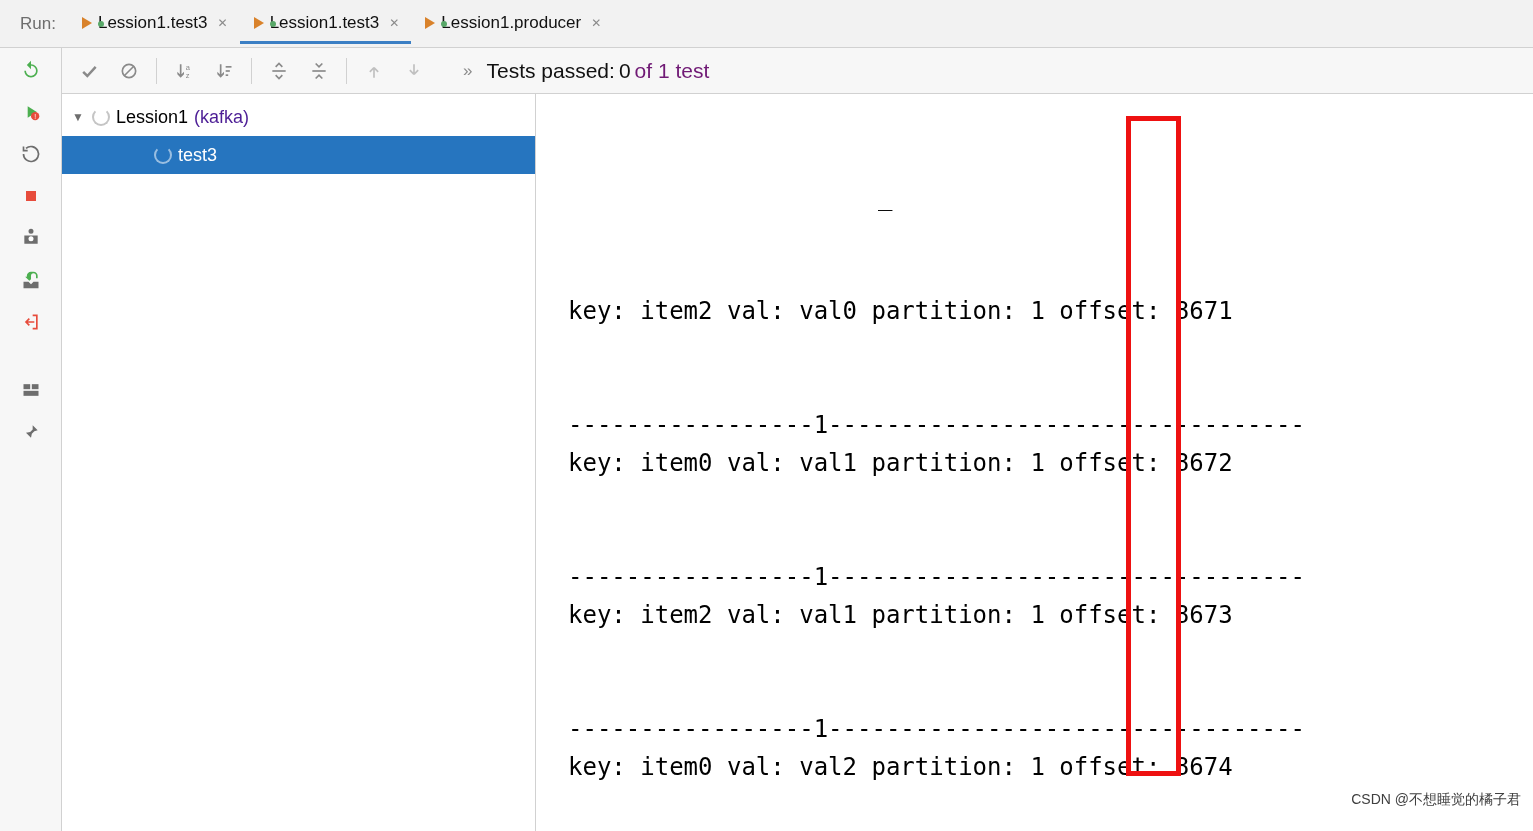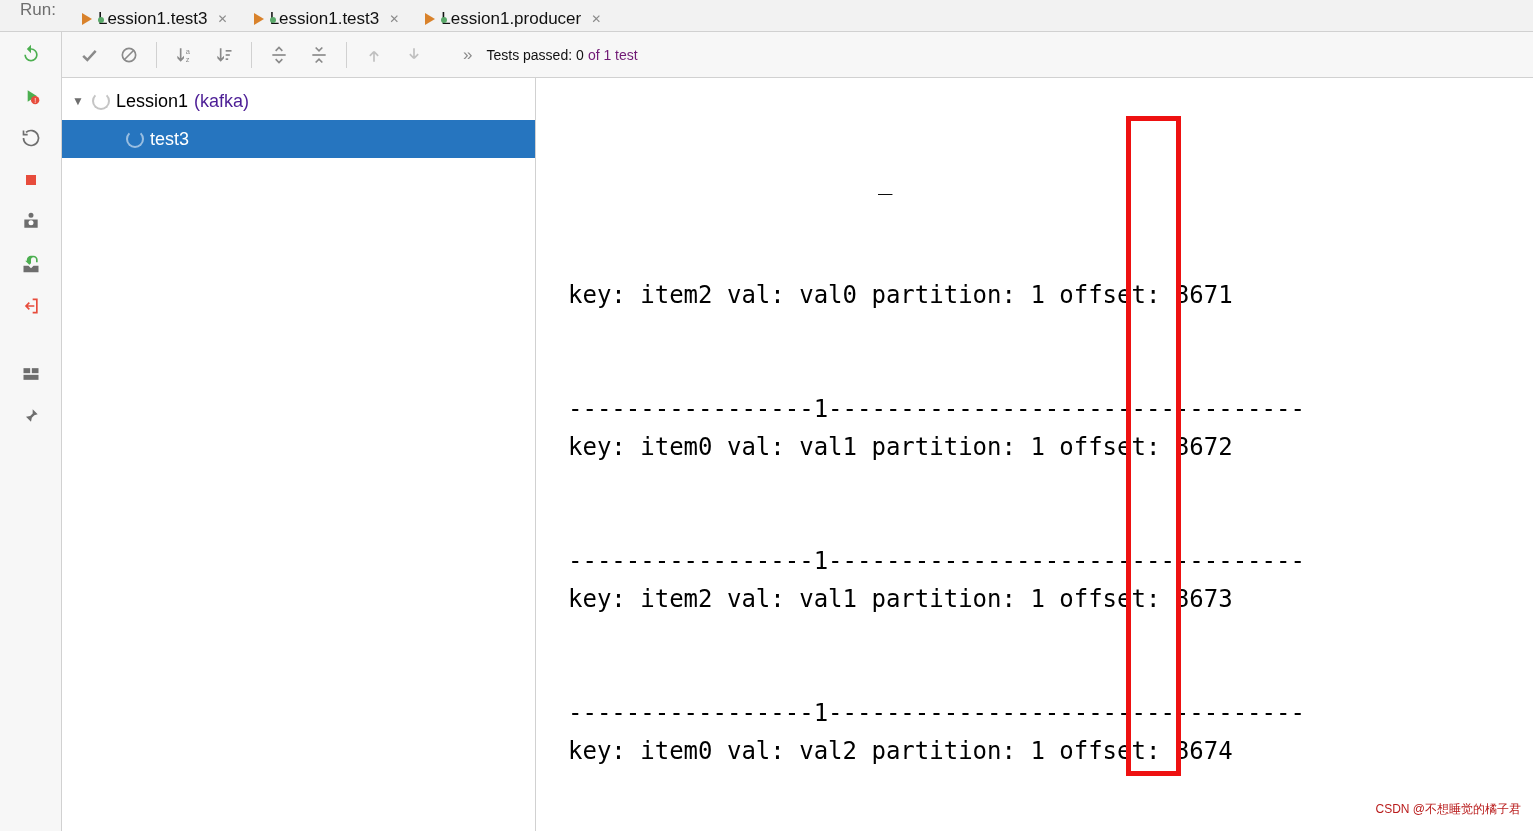--- a/index.html
+++ b/index.html
@@ -8,21 +8,21 @@
       font-size: 13px;
       background: #fff;
       color: #000;
       overflow: hidden;
       height: 831px;
       width: 1533px;
       position: relative;
     }
     .run-panel { display: flex; flex-direction: column; height: 100%; }
     .tabs-row {
-      display: flex; align-items: flex-start; height: 32px;
+      display: flex; align-items: center; height: 48px;
       border-bottom: 1px solid #d1d1d1; background: #f2f2f2;
     }
     .run-label { padding: 0 12px 0 20px; color: #6e6e6e; font-size: 17px; }
     .tab {
       display: flex; align-items: center; height: 40px;
       padding: 0 8px 0 14px; gap: 6px; cursor: pointer;
       font-size: 17px; color: #111;
       border-bottom: 3px solid transparent; margin-bottom: -1px;
     }
     .tab.active { border-bottom-color: #3b7fc4; }
@@ -55,57 +55,57 @@
       height: 46px; display: flex; align-items: center; gap: 6px;
       padding: 0 10px; border-bottom: 1px solid #d1d1d1; background: #f7f7f7;
     }
     .tool-btn {
       width: 34px; height: 32px; display: flex; align-items: center;
       justify-content: center; border-radius: 4px; cursor: pointer;
       color: #6e6e6e;
     }
     .tool-sep { width: 1px; height: 26px; background: #d1d1d1; margin: 0 4px; }
     .test-status {
-      margin-left: 8px; font-size: 14px; color: #111;
+      margin-left: 8px; font-size: 21px; color: #111;
       display: flex; align-items: baseline; gap: 4px;
     }
     .test-status .faded { color: #701a75; }
     .content-row { display: flex; flex: 1; overflow: hidden; }
     .tree {
       width: 474px; border-right: 1px solid #d1d1d1;
       font-size: 18px; padding-top: 4px; background: #fff;
     }
     .tree-row {
       display: flex; align-items: center; height: 38px;
       padding-left: 10px; gap: 6px;
     }
     .tree-row.selected { background: #2675bf; color: #fff; }
-    .tree-indent1 { padding-left: 64px; }
+    .tree-indent1 { padding-left: 92px; }
     .tree-arrow { color: #6e6e6e; font-size: 12px; width: 14px; }
     .spinner {
       width: 18px; height: 18px;
       border: 2px solid #c5c5c5; border-top-color: transparent;
       border-radius: 50%;
     }
     .spinner.light { border-color: #ffffff88; border-top-color: transparent; }
     .tree-qualifier { color: #4c1d95; }
     .console {
       flex: 1; padding: 8px 0 0 32px;
       font-family: "Menlo","Consolas",monospace;
       font-size: 24px; line-height: 38px; white-space: pre;
       position: relative; overflow: hidden;
     }
     .console-line { height: 38px; }
     .red-box {
       position: absolute; border: 5px solid #e11; pointer-events: none;
       left: 1126px; top: 116px; width: 55px; height: 660px;
     }
     .watermark {
-      position: absolute; right: 12px; bottom: 13px;
-      color: #b91c1c; font-size: 12px;
+      position: absolute; right: 12px; bottom: 22px;
+      color: #404040; font-size: 14px;
     }
     svg { width: 20px; height: 20px; }
   </style>
 </head>
 <body>
 
 <div class="run-panel">
 
   <div class="tabs-row">
     <div class="run-label">Run:</div>

